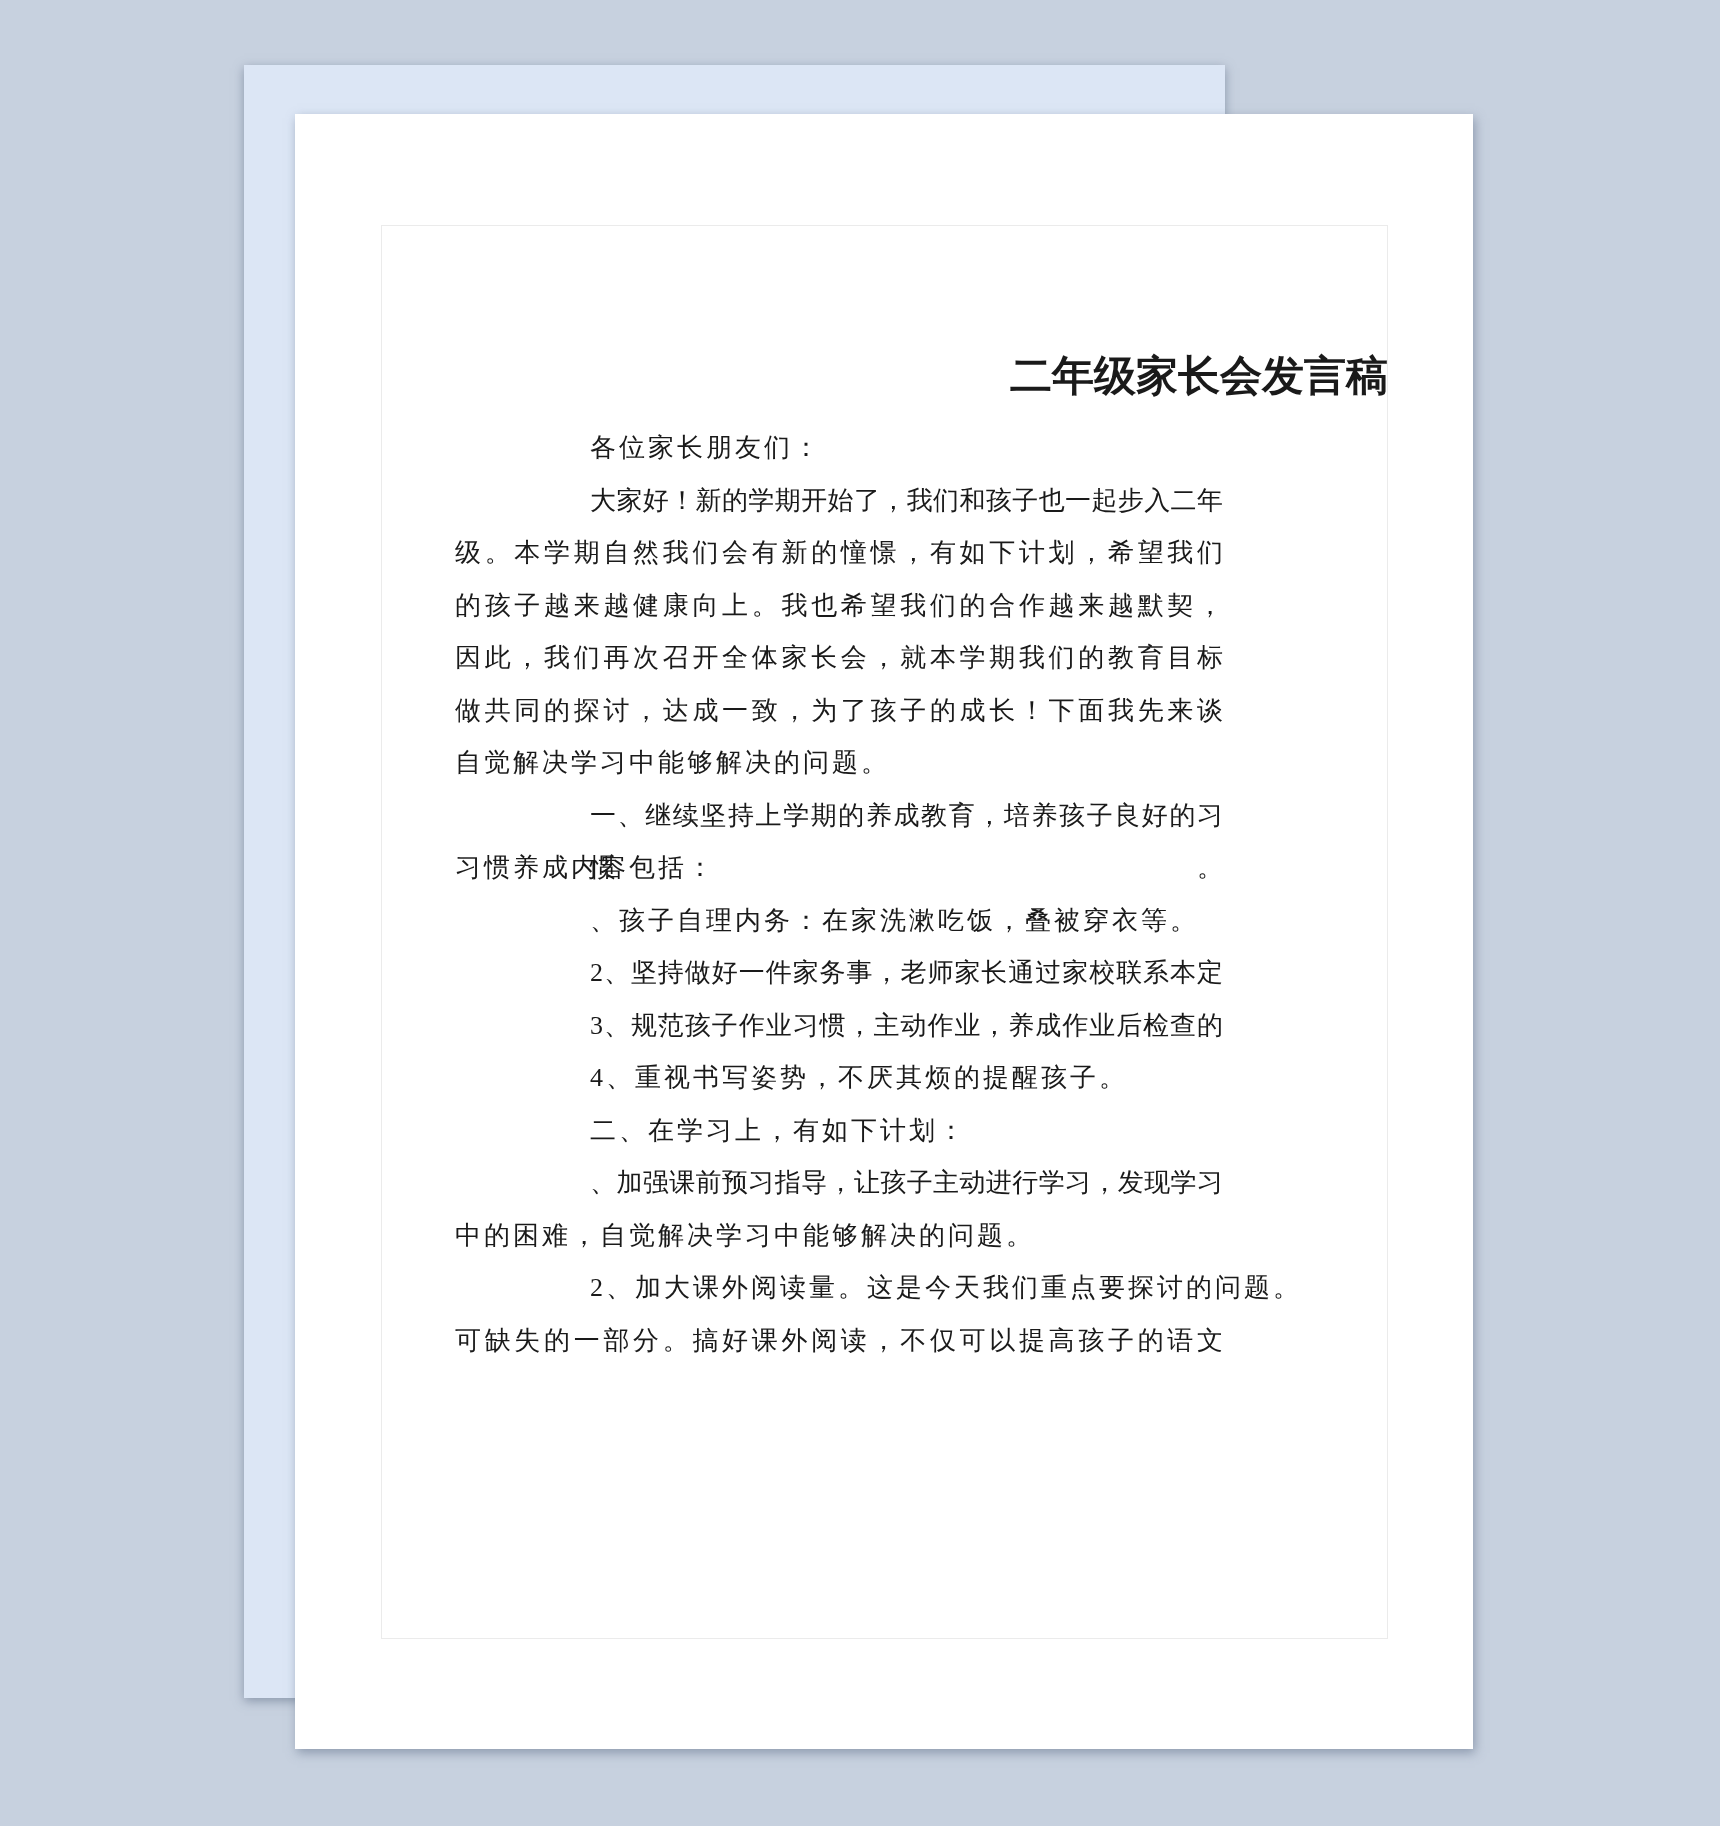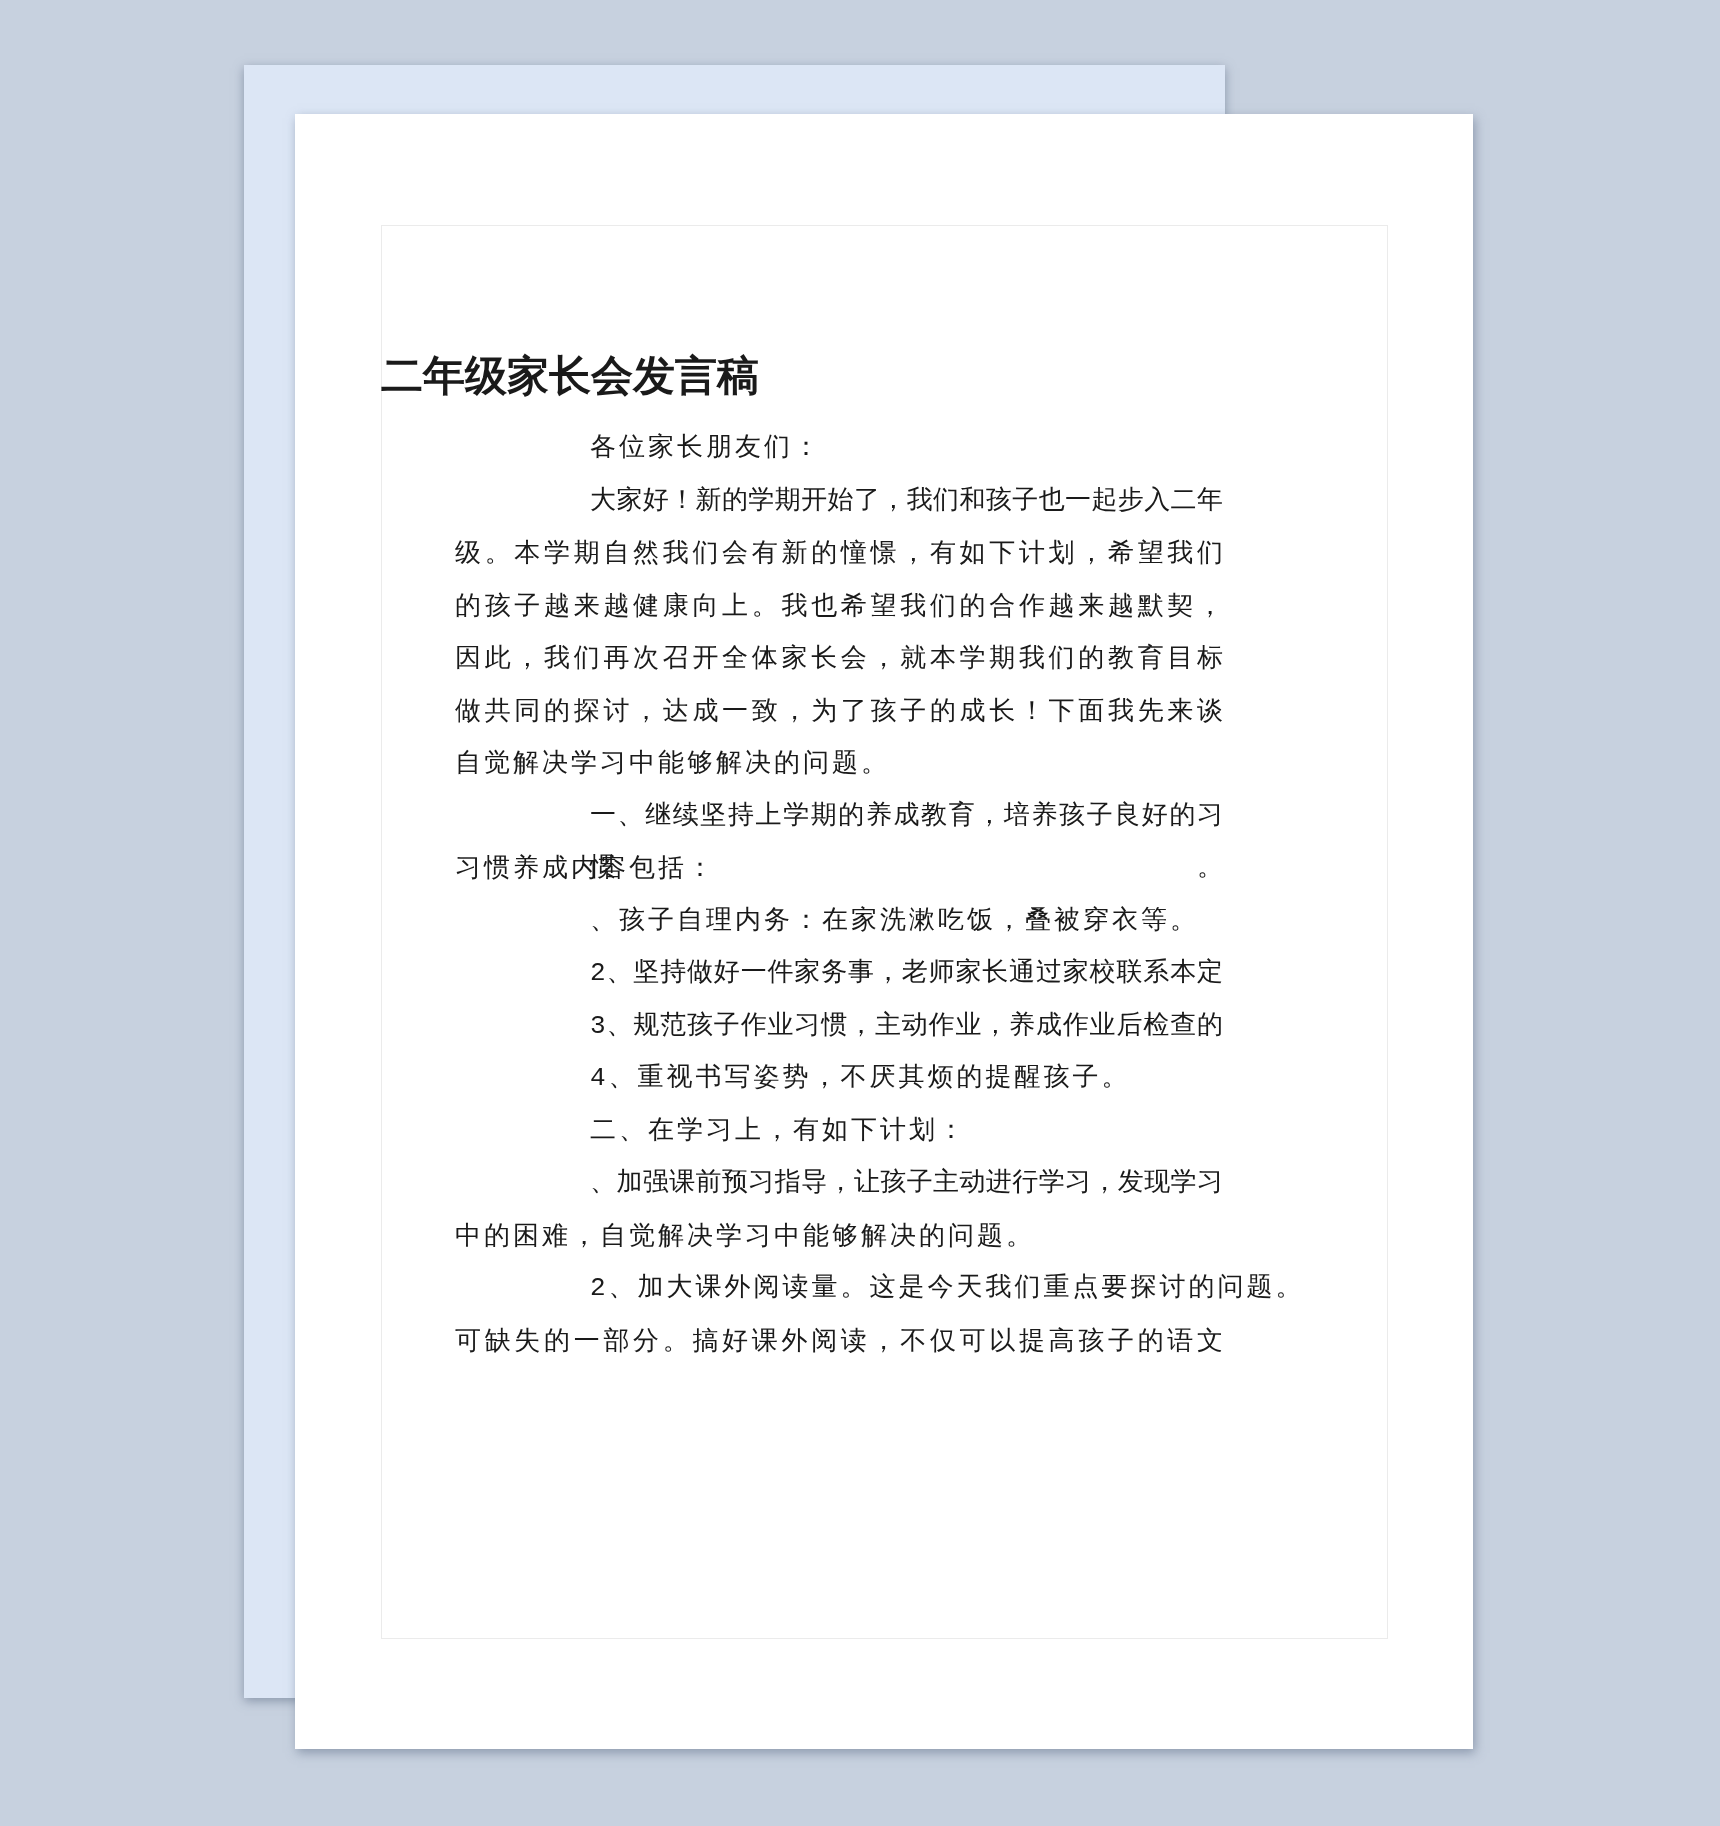--- a/index.html
+++ b/index.html
@@ -26,41 +26,41 @@
     box-shadow: 2px 4px 10px rgba(95, 110, 135, 0.55);
   }
   .margin-guide {
     position: absolute; left: 86px; top: 111px;
     width: 1005px; height: 1412px;
     border: 1px solid var(--margin-border, #ebebeb);
   }
   .doc-title {
     position: absolute; left: 86px; top: 240px;
     width: 1007px;
-    text-align: left;
+    text-align: right;
     font-size: 42px; font-weight: 700;
     line-height: 44px;
     color: var(--text, #1a1a1a);
     white-space: pre;
   }
   .doc-body {
     position: absolute; left: 160px; top: 308px;
     width: 768px;
     color: var(--text, #1a1a1a);
     font-size: 26px;
   }
   .line {
     box-sizing: border-box;
     height: 52.5px;
     line-height: 52.5px;
     white-space: pre;
     text-align: left;
     letter-spacing: 3px;
   }
-  .line.indent { padding-left: 135px; font-family: Liberation Mono, monospace; }
+  .line.indent { padding-left: 135px; }
   .line.fill {
     white-space: normal;
     letter-spacing: 0;
     text-align: justify;
     text-align-last: justify;
   }
 </style>
 </head>
 <body style="--backdrop: #c7d1df; --back-page: #dce6f5; --front-page: #ffffff; --margin-border: #ebebeb; --text: #1a1a1a;">
 

